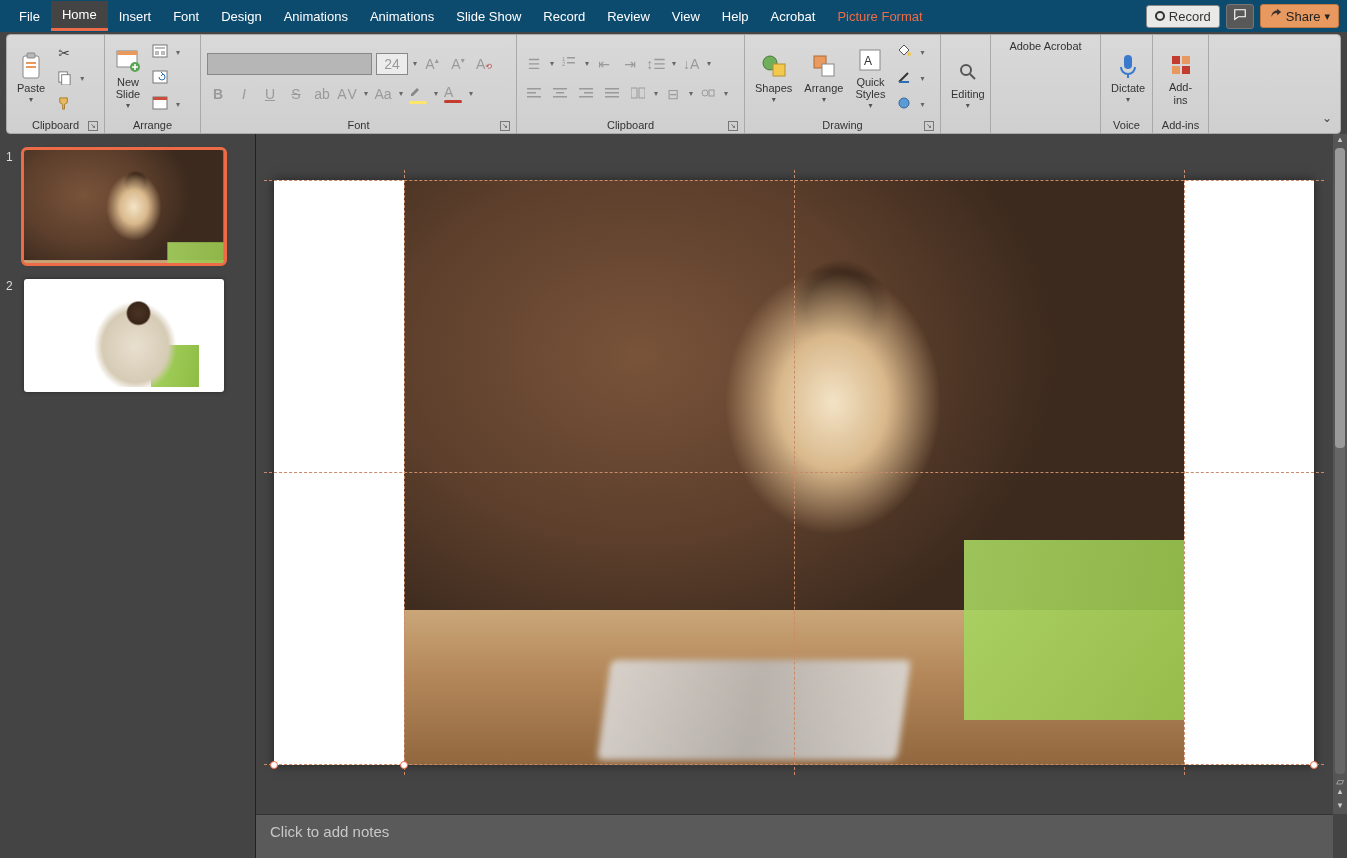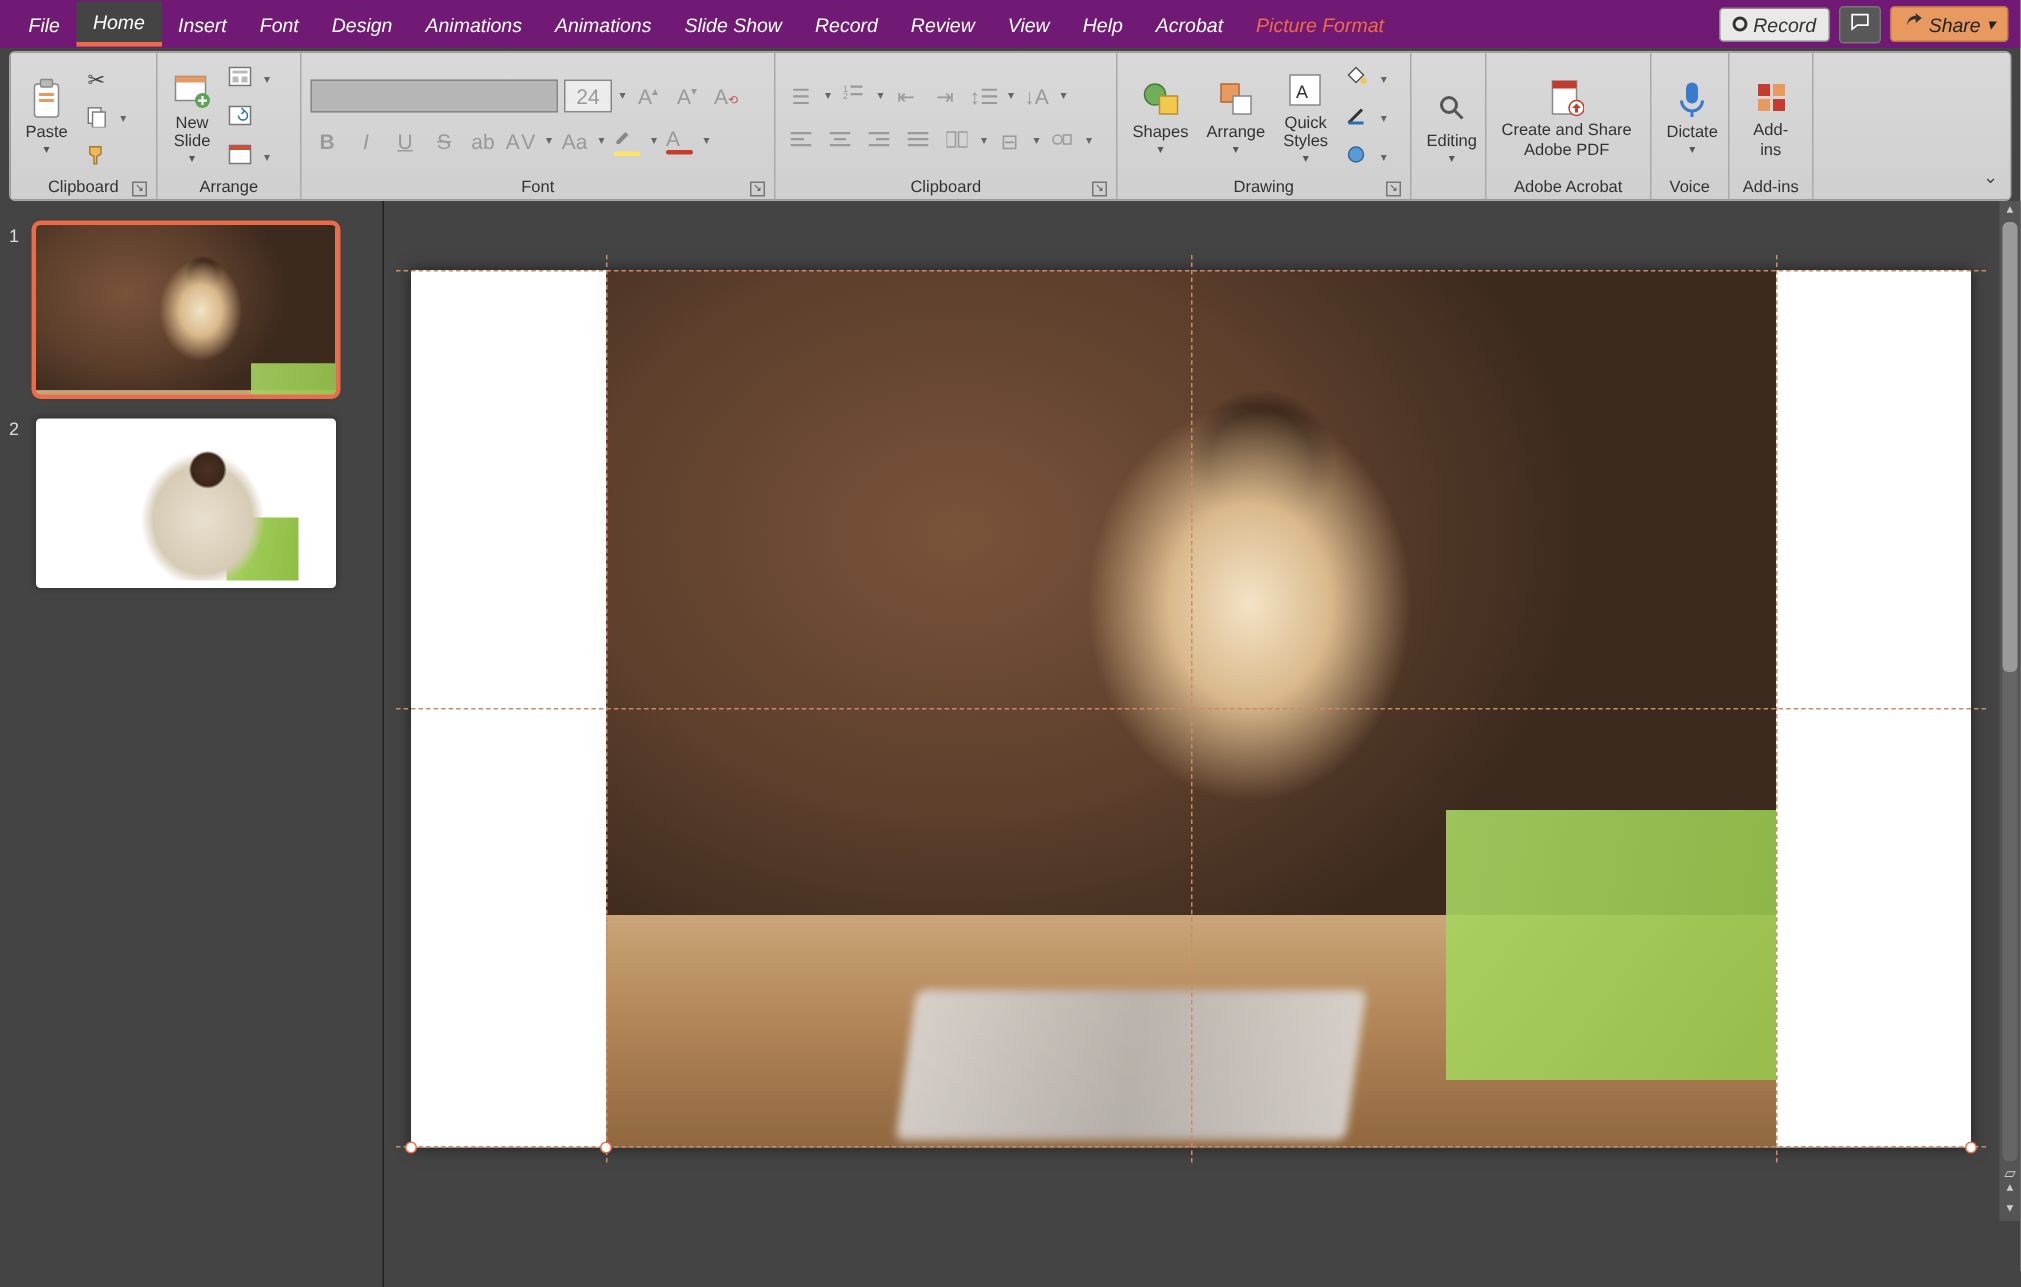--- a/index.html
+++ b/index.html
@@ -1,19 +1,19 @@
 <!DOCTYPE html>
 <html><head>
 <meta charset="utf-8">
 <style>
 * { margin: 0; padding: 0; box-sizing: border-box; font-family: "Segoe UI", Arial, sans-serif; }
 body { width: 1347px; height: 858px; background: #444; overflow: hidden; user-select: none; }
 
 
-.menubar { height: 32px; background: #701a75; display: flex; align-items: center; padding: 0 8px; font-style: italic; }
+.menubar { height: 32px; background: #0c4a6e; display: flex; align-items: center; padding: 0 8px; }
 .menubar .tab { padding: 6px 11px; color: #fff; font-size: 13px; cursor: pointer; }
 .menubar .tab.active { color: #fff; border-bottom: 3px solid #ed6c47; background: #444; }
 .menubar .tab.contextual { color: #ed6c47; text-align: center; }
 .menubar .spacer { flex: 1; }
 .menubar .right-btn { margin-left: 6px; display: flex; align-items: center; gap: 4px; padding: 3px 8px; border-radius: 3px; font-size: 13px; cursor: pointer; color: #333; }
 .menubar .record-btn { background: #e9e9e7; border: 1px solid #888; }
 .menubar .comments-btn { background: #585858; border: 1px solid #777; color: #fff; padding: 3px 6px; }
 .menubar .share-btn { background: #e8995f; border: 1px solid #c07840; color: #222; }
 .rec-dot { width: 10px; height: 10px; border: 2px solid #333; border-radius: 50%; }
 .share-arrow { font-size: 11px; }
@@ -464,34 +464,20 @@
             </svg>
           </span>
         <span>Editing</span>
           <span class="caret">▾</span>
       </div>
     </div>
     <div class="group-label"></div>
   </div>
 
   <div class="group" style="width:110px">
-    <div class="group-body">
-      <div class="big-btn">
-        <span class="ic">
-            <svg width="24" height="26">
-              <rect x="3" y="2" width="16" height="22" fill="#fff" stroke="#888"></rect>
-              <rect x="3" y="2" width="16" height="5" fill="#c43b2f"></rect>
-              <circle cx="19" cy="20" r="5" fill="#fff" stroke="#c43b2f"></circle>
-              <path d="M19 17l3 3h-2v3h-2v-3h-2z" fill="#c43b2f"></path>
-            </svg>
-          </span>
-        <span style="white-space:pre-line">Create and Share
-Adobe PDF</span>
-      </div>
-    </div>
     <div class="group-label"><span>Adobe Acrobat</span></div>
   </div>
 
   <div class="group" style="width:52px">
     <div class="group-body">
       <div class="big-btn">
         <span class="ic">
             <svg width="18" height="26">
               <rect x="5" y="2" width="8" height="14" rx="4" fill="#3a7acc"></rect>
               <path d="M2 14a7 7 0 0 0 14 0M9 21v4" stroke="#3a7acc" stroke-width="2" fill="none"></path>
@@ -558,14 +544,17 @@
 
     <div class="vscroll">
       <div class="btn" style="top:0">▴</div>
       <div class="track"></div>
       <div class="thumb-bar"></div>
       <div class="fit">▱</div>
       <div class="btn prev">▴</div>
       <div class="btn next">▾</div>
     </div>
 
+    <div class="notes">
+      <span>Click to add notes</span>
+    </div>
   </div>
 </div>
 
 </body></html>

